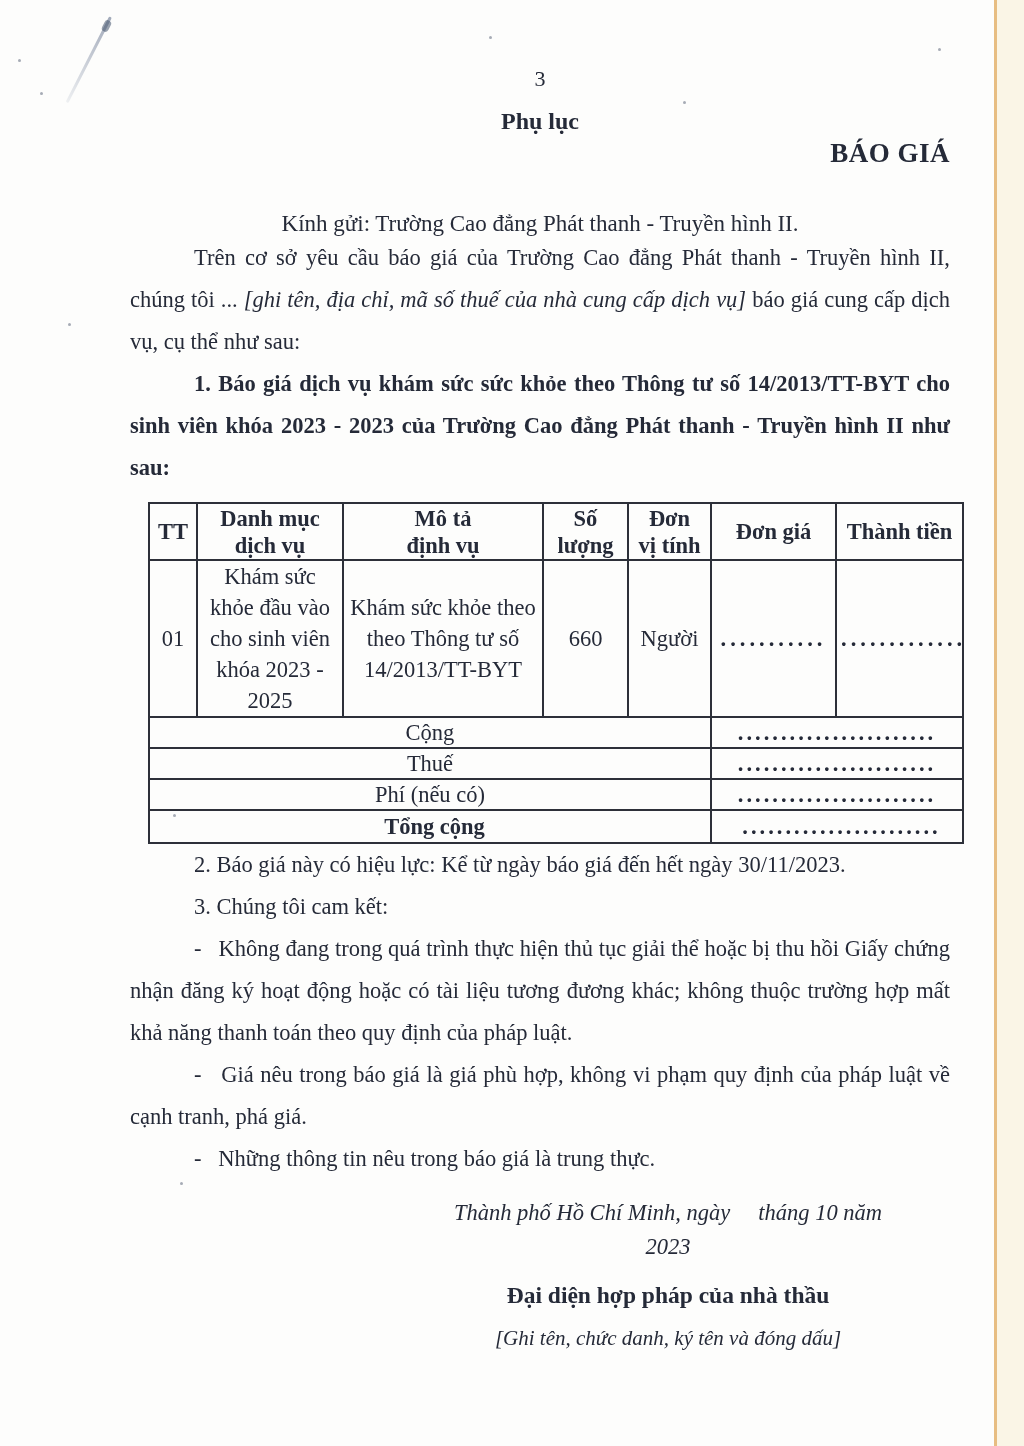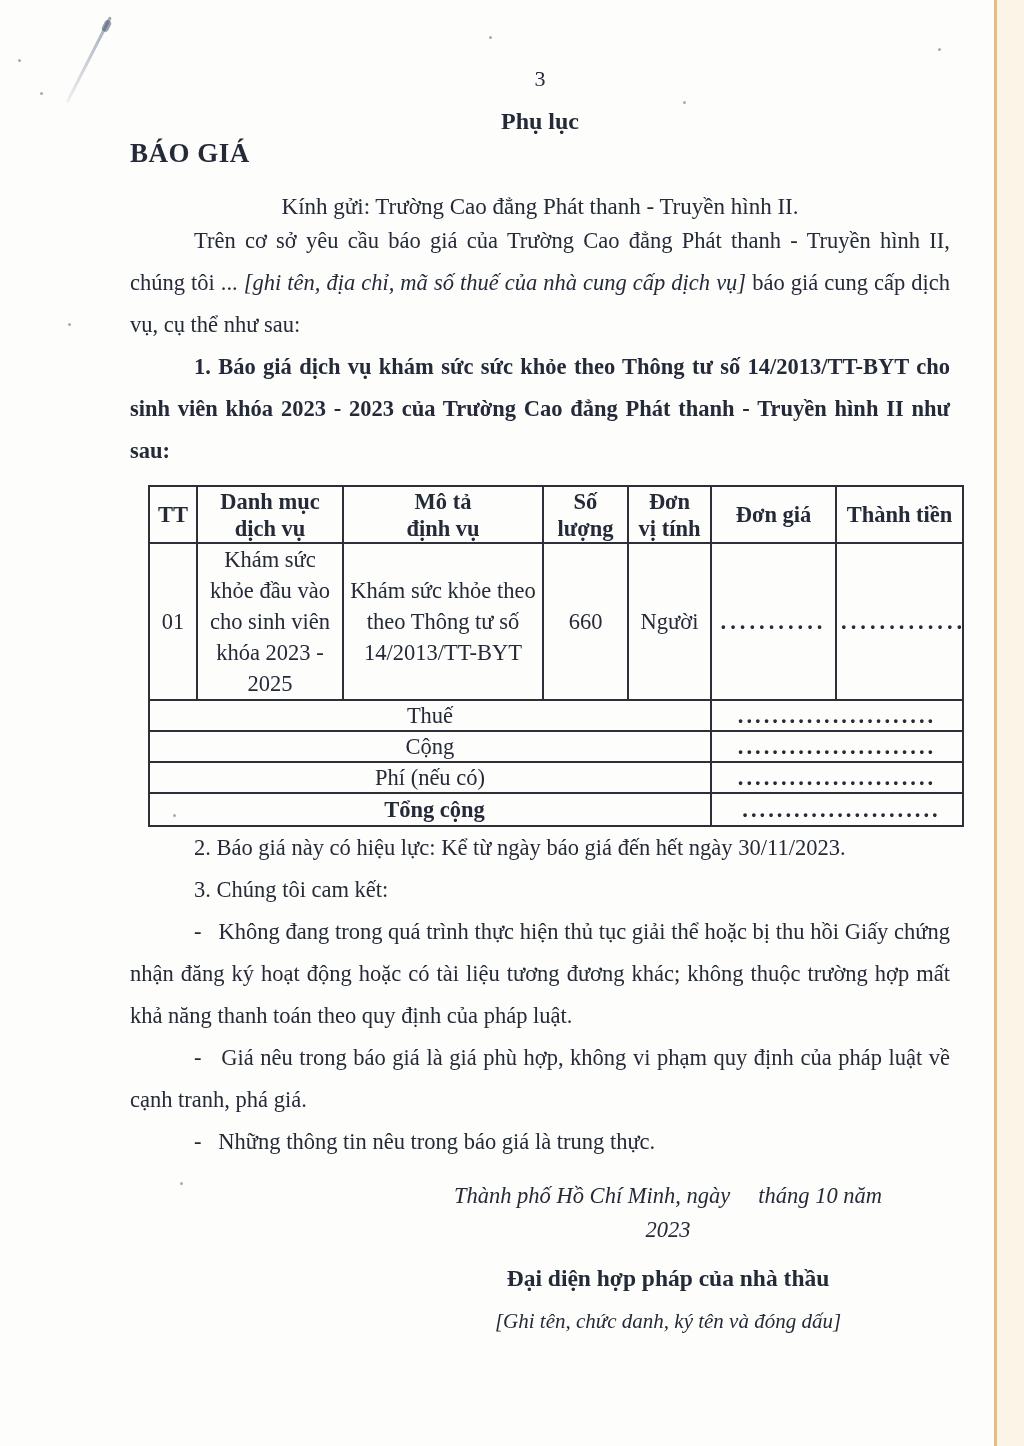--- a/index.html
+++ b/index.html
@@ -15,22 +15,22 @@
   .pen-mark{position:absolute;left:67px;top:101px;width:96px;height:3px;border-radius:2px;
     background:linear-gradient(90deg,rgba(130,145,170,0.12),rgba(85,100,130,0.55));
     transform:rotate(-63deg);transform-origin:0 50%;}
   .pen-tip{position:absolute;left:103px;top:20px;width:7px;height:12px;border-radius:4px;
     background:rgba(70,85,110,0.55);transform:rotate(27deg);}
   .speck{position:absolute;width:3px;height:3px;border-radius:50%;background:rgba(60,70,95,0.45);}
 
   .content{position:relative;padding:66px 74px 0 130px;}
   .page-num{text-align:center;font-size:22px;}
   .title-sub{text-align:center;font-weight:bold;font-size:24px;margin-top:16px;}
-  .title-main{text-align:left;font-weight:bold;font-size:27px;margin-top:3px;letter-spacing:0.5px;}
-  .recipient{text-align:center;font-size:23px;margin-top:25px;}
+  .title-main{text-align:right;font-weight:bold;font-size:27px;margin-top:3px;letter-spacing:0.5px;}
+  .recipient{text-align:center;font-size:23px;margin-top:42px;}
 
   p.body{font-size:22.5px;line-height:42px;text-align:justify;text-indent:64px;margin:0;}
   .intro{margin-top:11px;}
   .item1{margin-top:9px;font-weight:bold;}
   .it{font-style:italic;}
 
   table.quote{border-collapse:collapse;table-layout:fixed;width:814px;margin:13px 0 0 18px;}
   table.quote th,table.quote td{
     border:2px solid #2d3039;padding:0 4px;text-align:center;vertical-align:middle;
     font-size:22.5px;overflow:hidden;
@@ -112,25 +112,25 @@
       <tr class="data-row">
         <td>01</td>
         <td>Khám sức khỏe đầu vào cho sinh viên khóa 2023 - 2025</td>
         <td>Khám sức khỏe theo theo Thông tư số 14/2013/TT-BYT</td>
         <td>660</td>
         <td>Người</td>
         <td class="dots-wide">...........</td>
         <td class="dots-wide">..............</td>
       </tr>
       <tr class="sum-row">
-        <td colspan="5">Thuế</td>
+        <td colspan="5">Cộng</td>
         <td colspan="2" class="dots">.......................</td>
       </tr>
       <tr class="sum-row">
-        <td colspan="5">Cộng</td>
+        <td colspan="5">Thuế</td>
         <td colspan="2" class="dots">.......................</td>
       </tr>
       <tr class="sum-row">
         <td colspan="5">Phí (nếu có)</td>
         <td colspan="2" class="dots">.......................</td>
       </tr>
       <tr class="sum-row total-row">
         <td colspan="5">Tổng cộng</td>
         <td colspan="2" class="dots">.......................</td>
       </tr>

